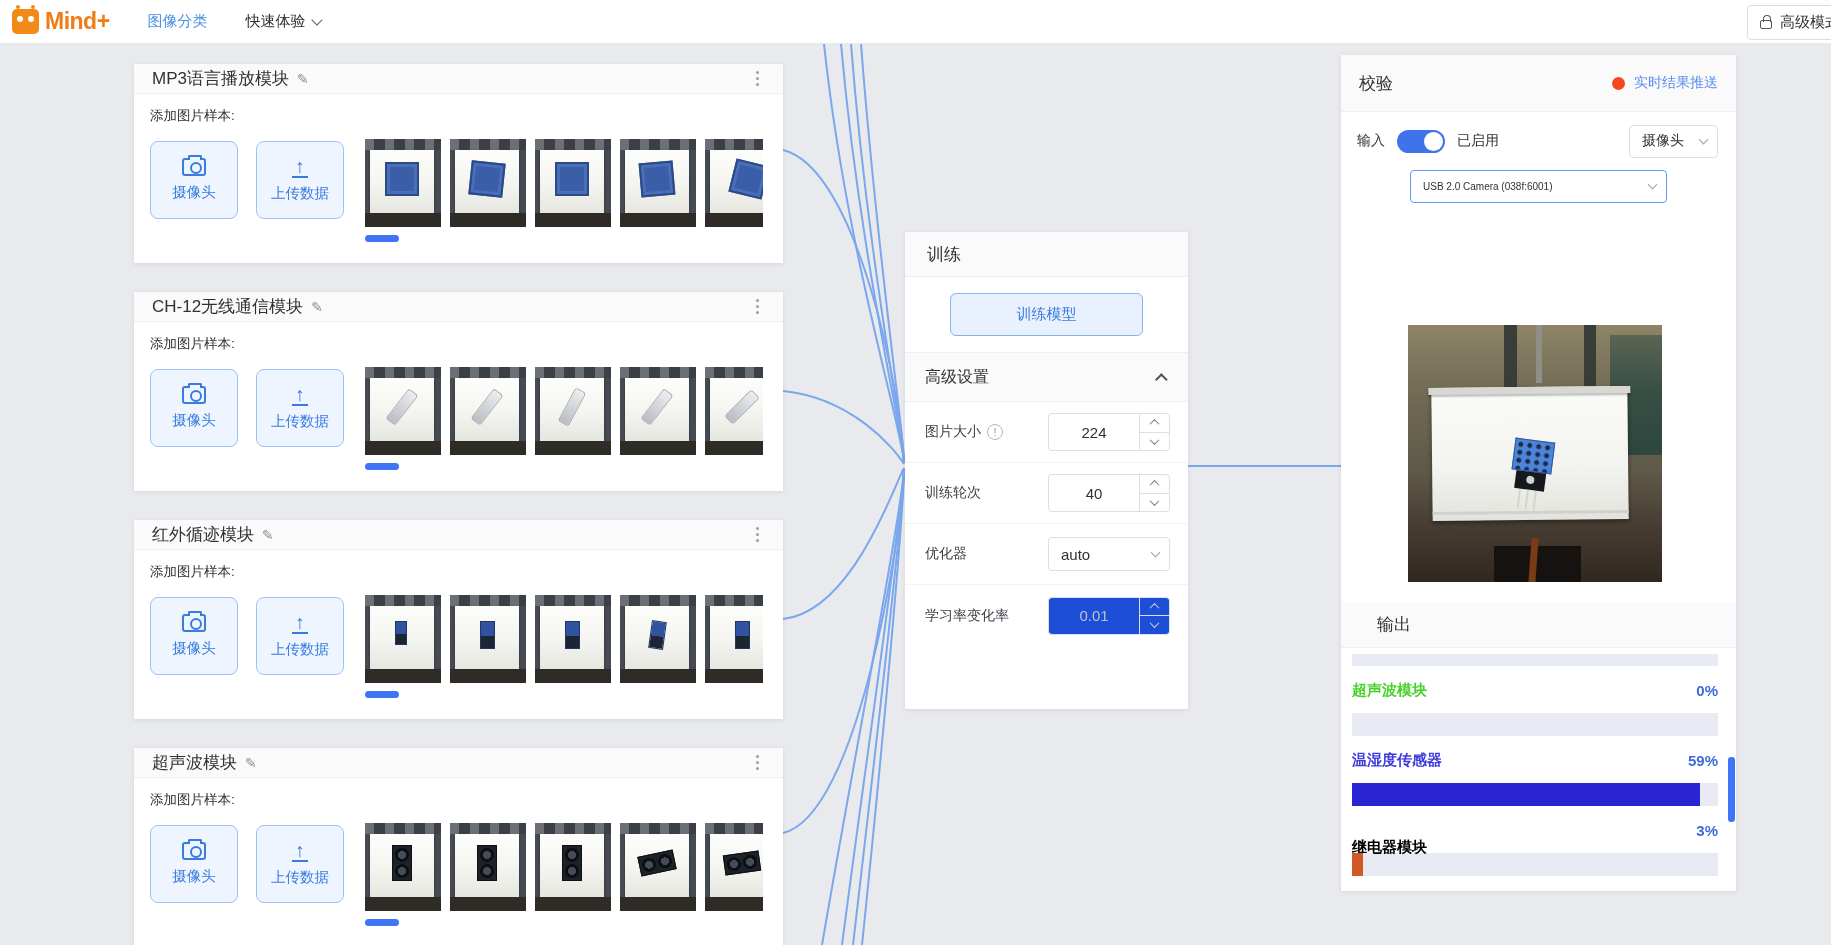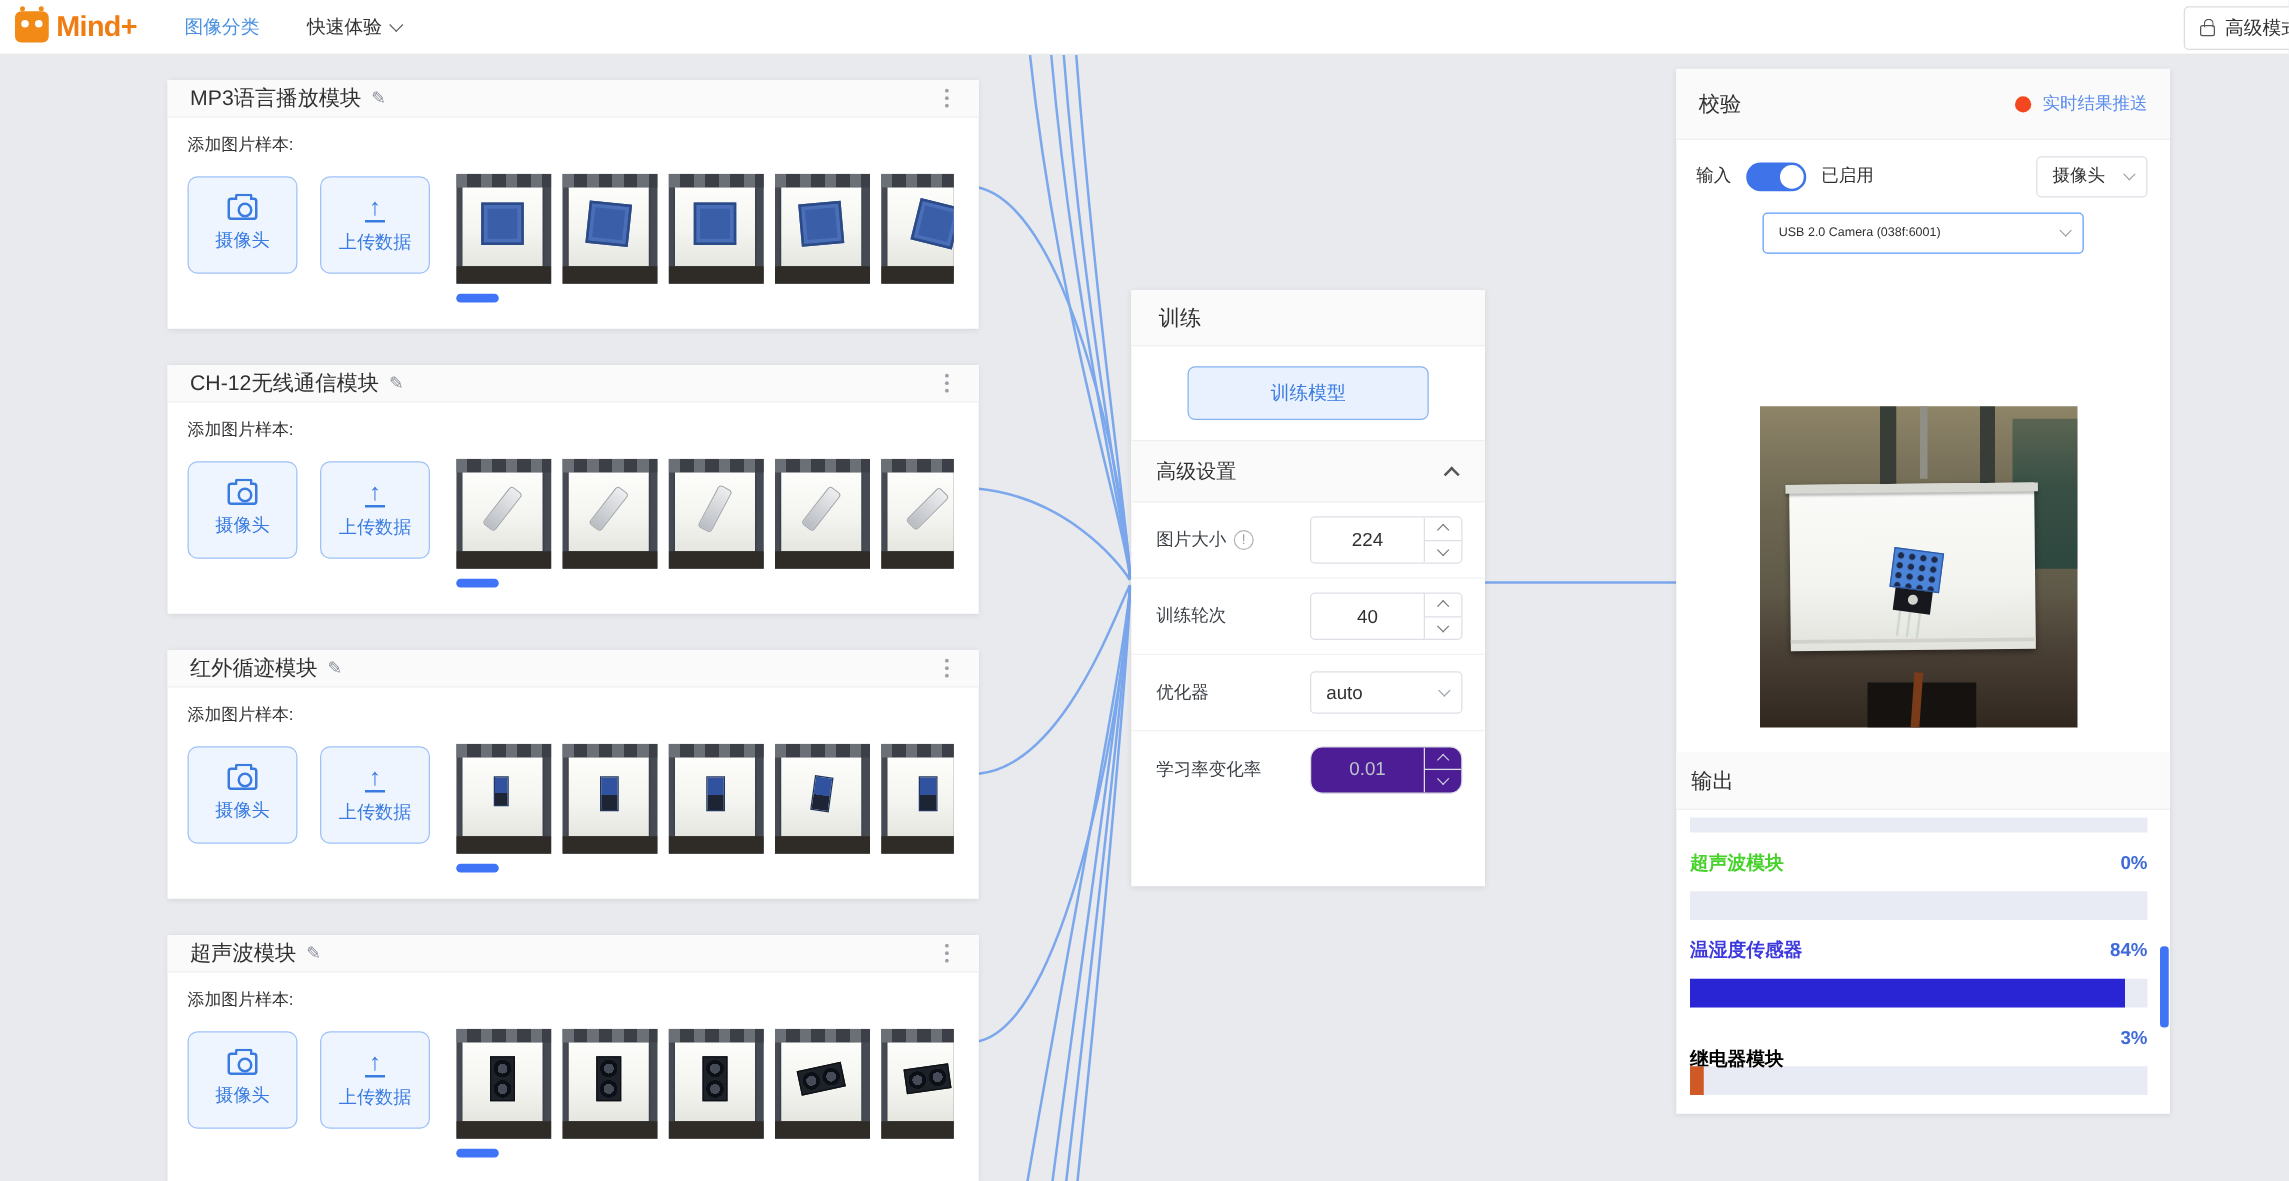--- a/index.html
+++ b/index.html
@@ -79,21 +79,21 @@
   .info-ic { width:16px; height:16px; border:1px solid #b3b3b3; border-radius:50%; color:#9a9a9a; font-size:11px; display:flex; align-items:center; justify-content:center; margin-left:6px; }
   .t-ctrl { margin-left:auto; }
   .stepper { width:122px; height:38px; border:1px solid #dcdfe6; border-radius:4px; display:flex; overflow:hidden; background:#fff; }
   .stepper .num { flex:1; display:flex; align-items:center; justify-content:center; font-size:15px; color:#303133; }
   .stepper .updown { width:30px; border-left:1px solid #dcdfe6; display:flex; flex-direction:column; }
   .stepper .ud { flex:1; display:flex; align-items:center; justify-content:center; cursor:pointer; }
   .stepper .ud:first-child { border-bottom:1px solid #dcdfe6; }
   .ud i { width:7px; height:7px; border-left:1.5px solid #777; border-top:1.5px solid #777; display:inline-block; }
   .ud.up i { transform:rotate(45deg) translate(1px,1px); }
   .ud.dn i { transform:rotate(225deg) translate(1px,1px); }
-  .stepper.disabled { background:#4c1d95;border-radius:10px; }
+  .stepper.disabled { background:#1d4ed8; }
   .stepper.disabled .num { color:#bcc2cc; }
   .stepper.disabled .ud i { border-color:#d0d4da; }
   .selectbox { width:122px; height:34px; border:1px solid #dcdfe6; border-radius:4px; display:flex; align-items:center; padding:0 10px 0 12px; font-size:15px; color:#303133; background:#fff; cursor:pointer; }
   .selectbox .chev { margin-left:auto; border-color:#9aa0a8; width:7px; height:7px; }
 
   
   .deploy { left:1341px; top:55px; width:395px; height:836px; }
   .dep-head { height:43px; padding:0 18px; }
   .export-area { height:72px; display:flex; align-items:center; justify-content:center; }
   .export-btn { width:191px; height:42px; background:#f5f5f5; border:1px solid #e2e2e2; border-radius:6px; color:#4a7fd6; font-size:15px; display:flex; align-items:center; justify-content:center; cursor:pointer; }
@@ -122,21 +122,21 @@
   .sensor .blue { width:40px; height:32px; margin-left:2px; background:#4b84d8; border:1px solid #2c5aa8;
      background-image:radial-gradient(circle at 5px 5px,#1d2a4a 2.2px,transparent 2.8px); background-size:9px 8px; }
   .sensor .pcb { width:30px; height:18px; margin-left:7px; background:#16181d; position:relative; }
   .sensor .pcb::before { content:""; position:absolute; left:11px; top:4px; width:8px; height:8px; border-radius:50%; background:#cfd4cf; }
   .sensor .pins { display:flex; gap:6px; margin-left:12px; }
   .sensor .pins i { width:2px; height:20px; background:#cfd8cf; }
   .pv-wire { position:absolute; left:48%; bottom:0; width:7px; height:44px; background:#7a3c18; transform:rotate(4deg); }
   .pv-dark { position:absolute; left:34%; bottom:0; width:34%; height:36px; background:#15120f; }
 
   
-  .out-head { height:46px; padding:0 12px; }
+  .out-head { height:46px; padding:0 36px; }
   .out-list { position:relative; padding:6px 18px 0 11px; }
   .clipped-track { height:12px; background:#e8ebf3; margin-bottom:2px; }
   .out-row { margin-top:13px; }
   .out-row .head { display:flex; justify-content:space-between; align-items:center; height:22px; }
   .out-label { font-size:15px; font-weight:600; }
   .out-pct { font-size:15px; font-weight:600; color:#3f6ad8; }
   .out-track { margin-top:12px; height:23px; background:#e8ebf3; }
   .out-fill { height:100%; }
   .vthumb { position:absolute; right:1px; top:702px; width:7px; height:65px; border-radius:3px; background:#3f74f6; cursor:pointer; }
 </style>
@@ -520,21 +520,21 @@
       <span class="out-pct">0%</span>
     </div>
     <div class="out-track">
       <div class="out-fill" style="width: 0%; background: rgb(71, 210, 43);"></div>
     </div>
   </div>
 
   <div class="out-row">
     <div class="head">
       <span class="out-label" style="color: rgb(61, 57, 220);">温湿度传感器</span>
-      <span class="out-pct">84%</span>
+      <span class="out-pct">59%</span>
     </div>
     <div class="out-track">
       <div class="out-fill" style="width: 95%; background: rgb(42, 37, 212);"></div>
     </div>
   </div>
 
   <div class="out-row">
     <div class="head">
       <span class="out-label" style="color: #000000; margin-top: 35px;">继电器模块</span>
       <span class="out-pct">3%</span>

